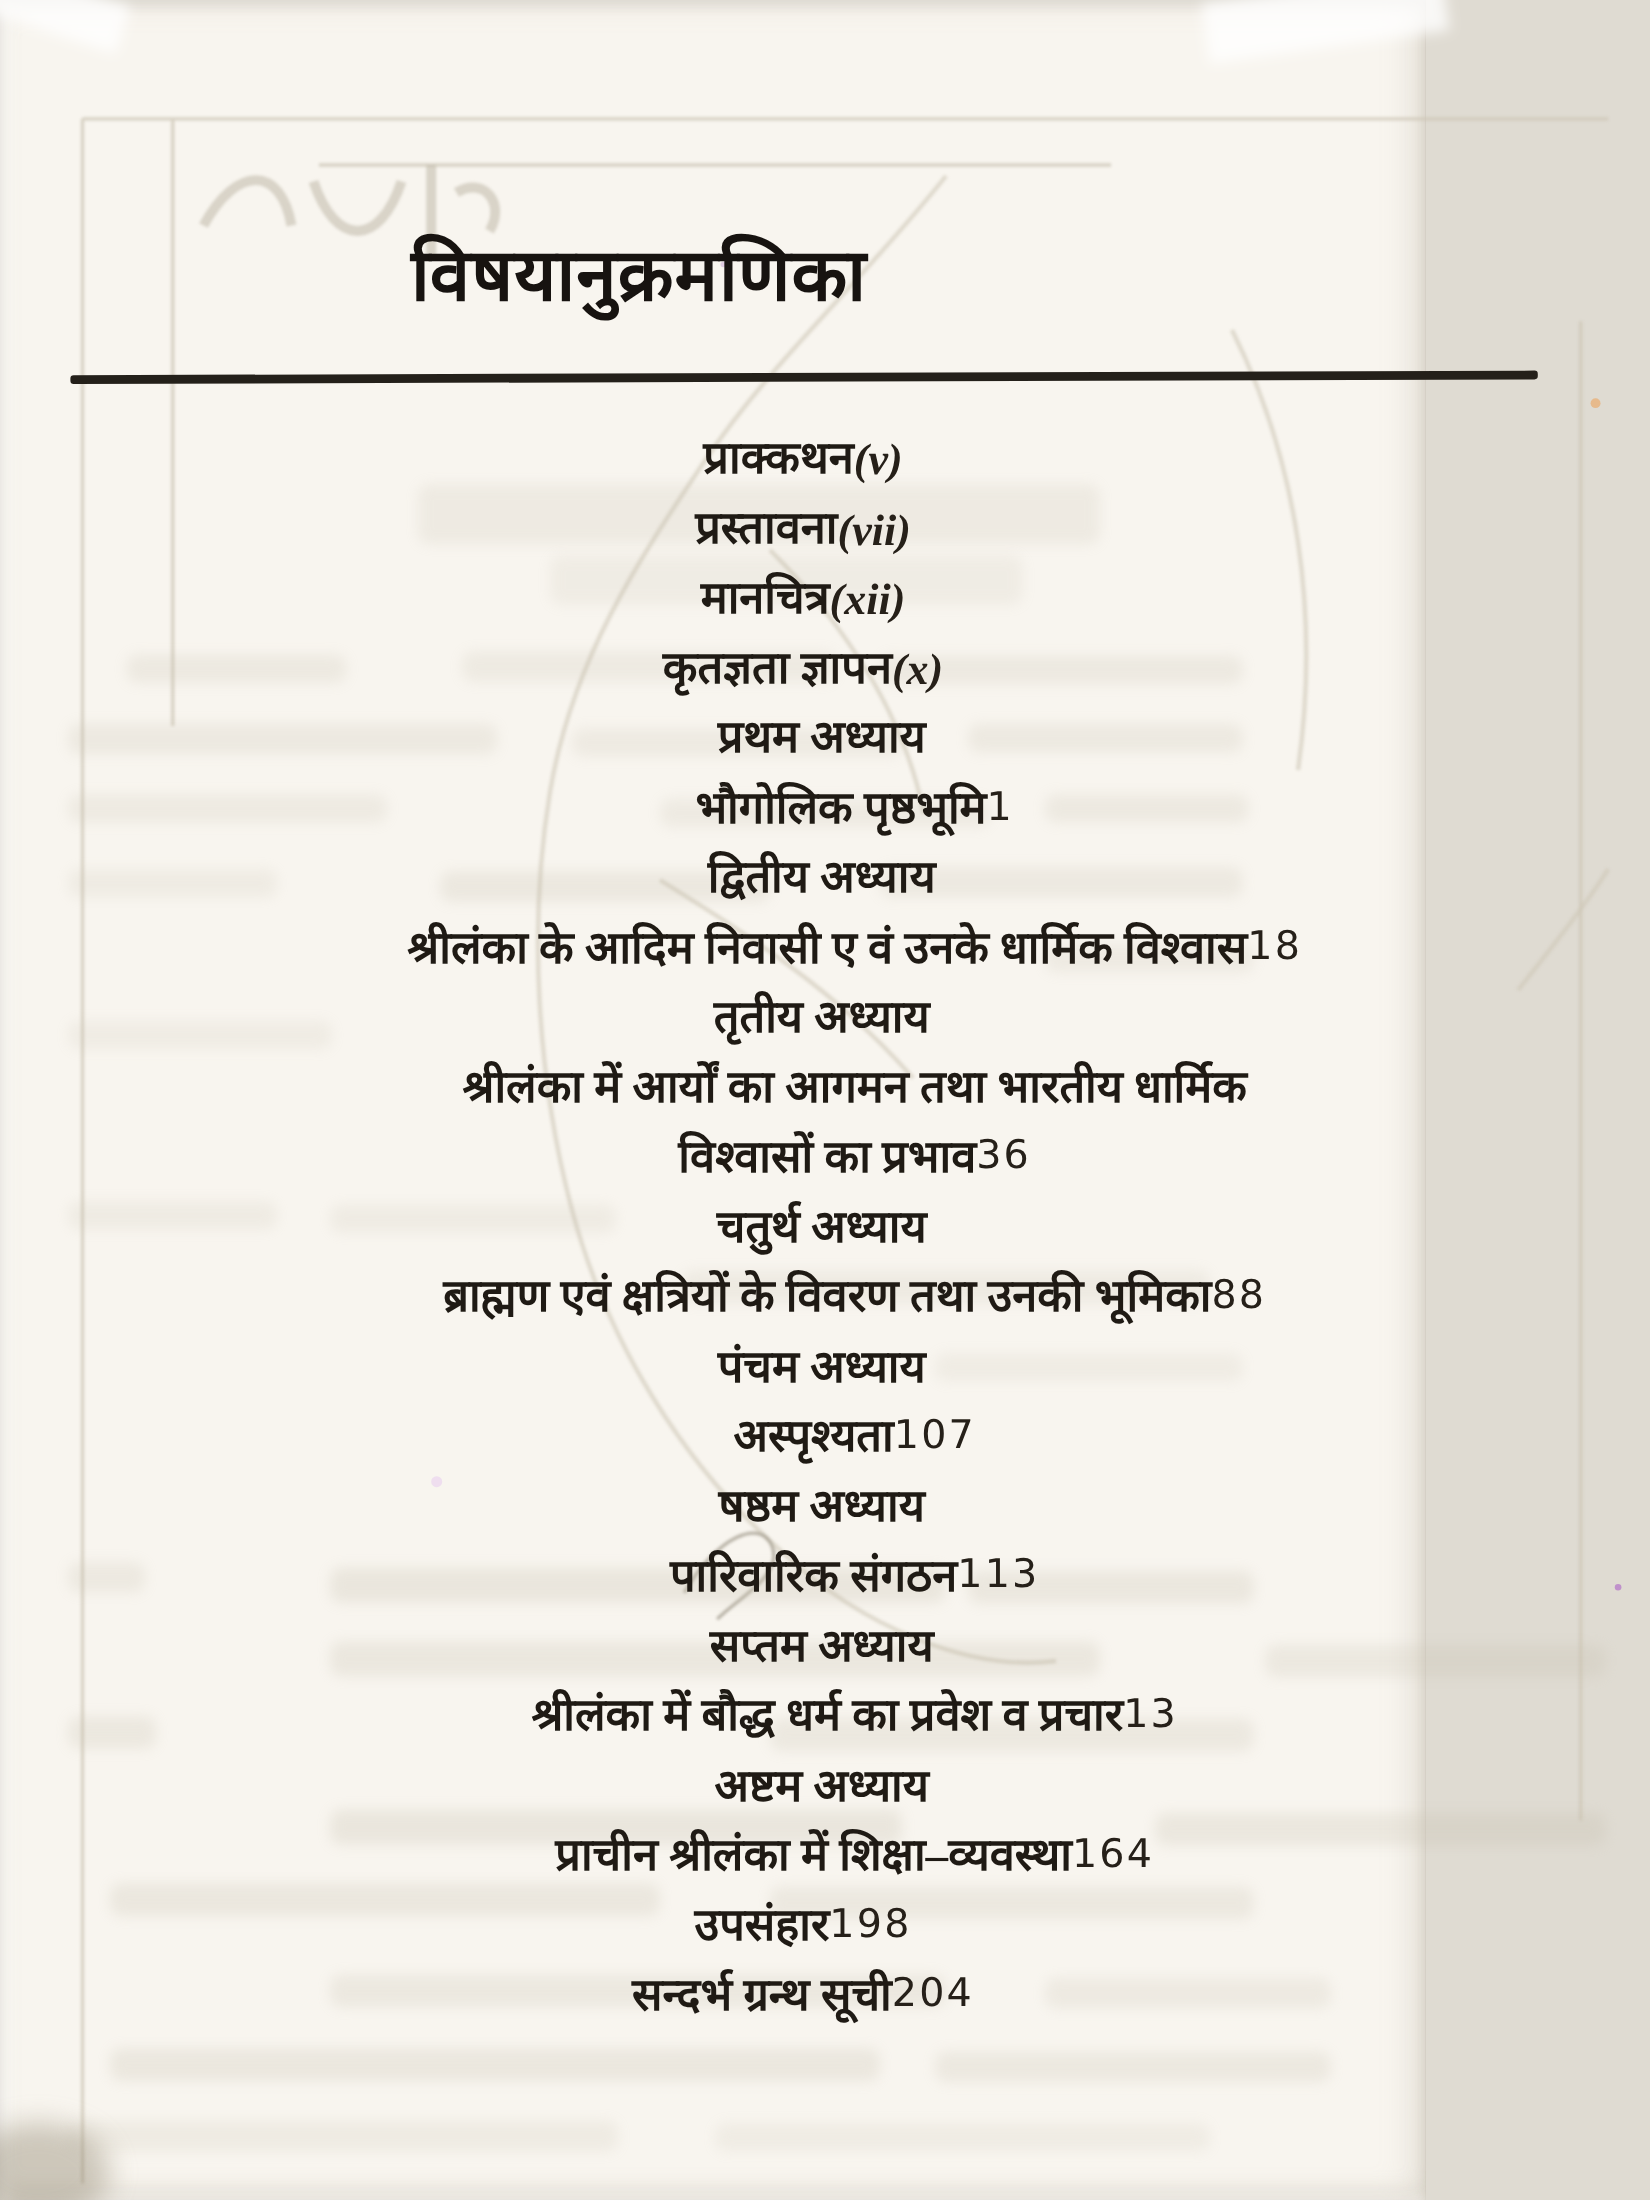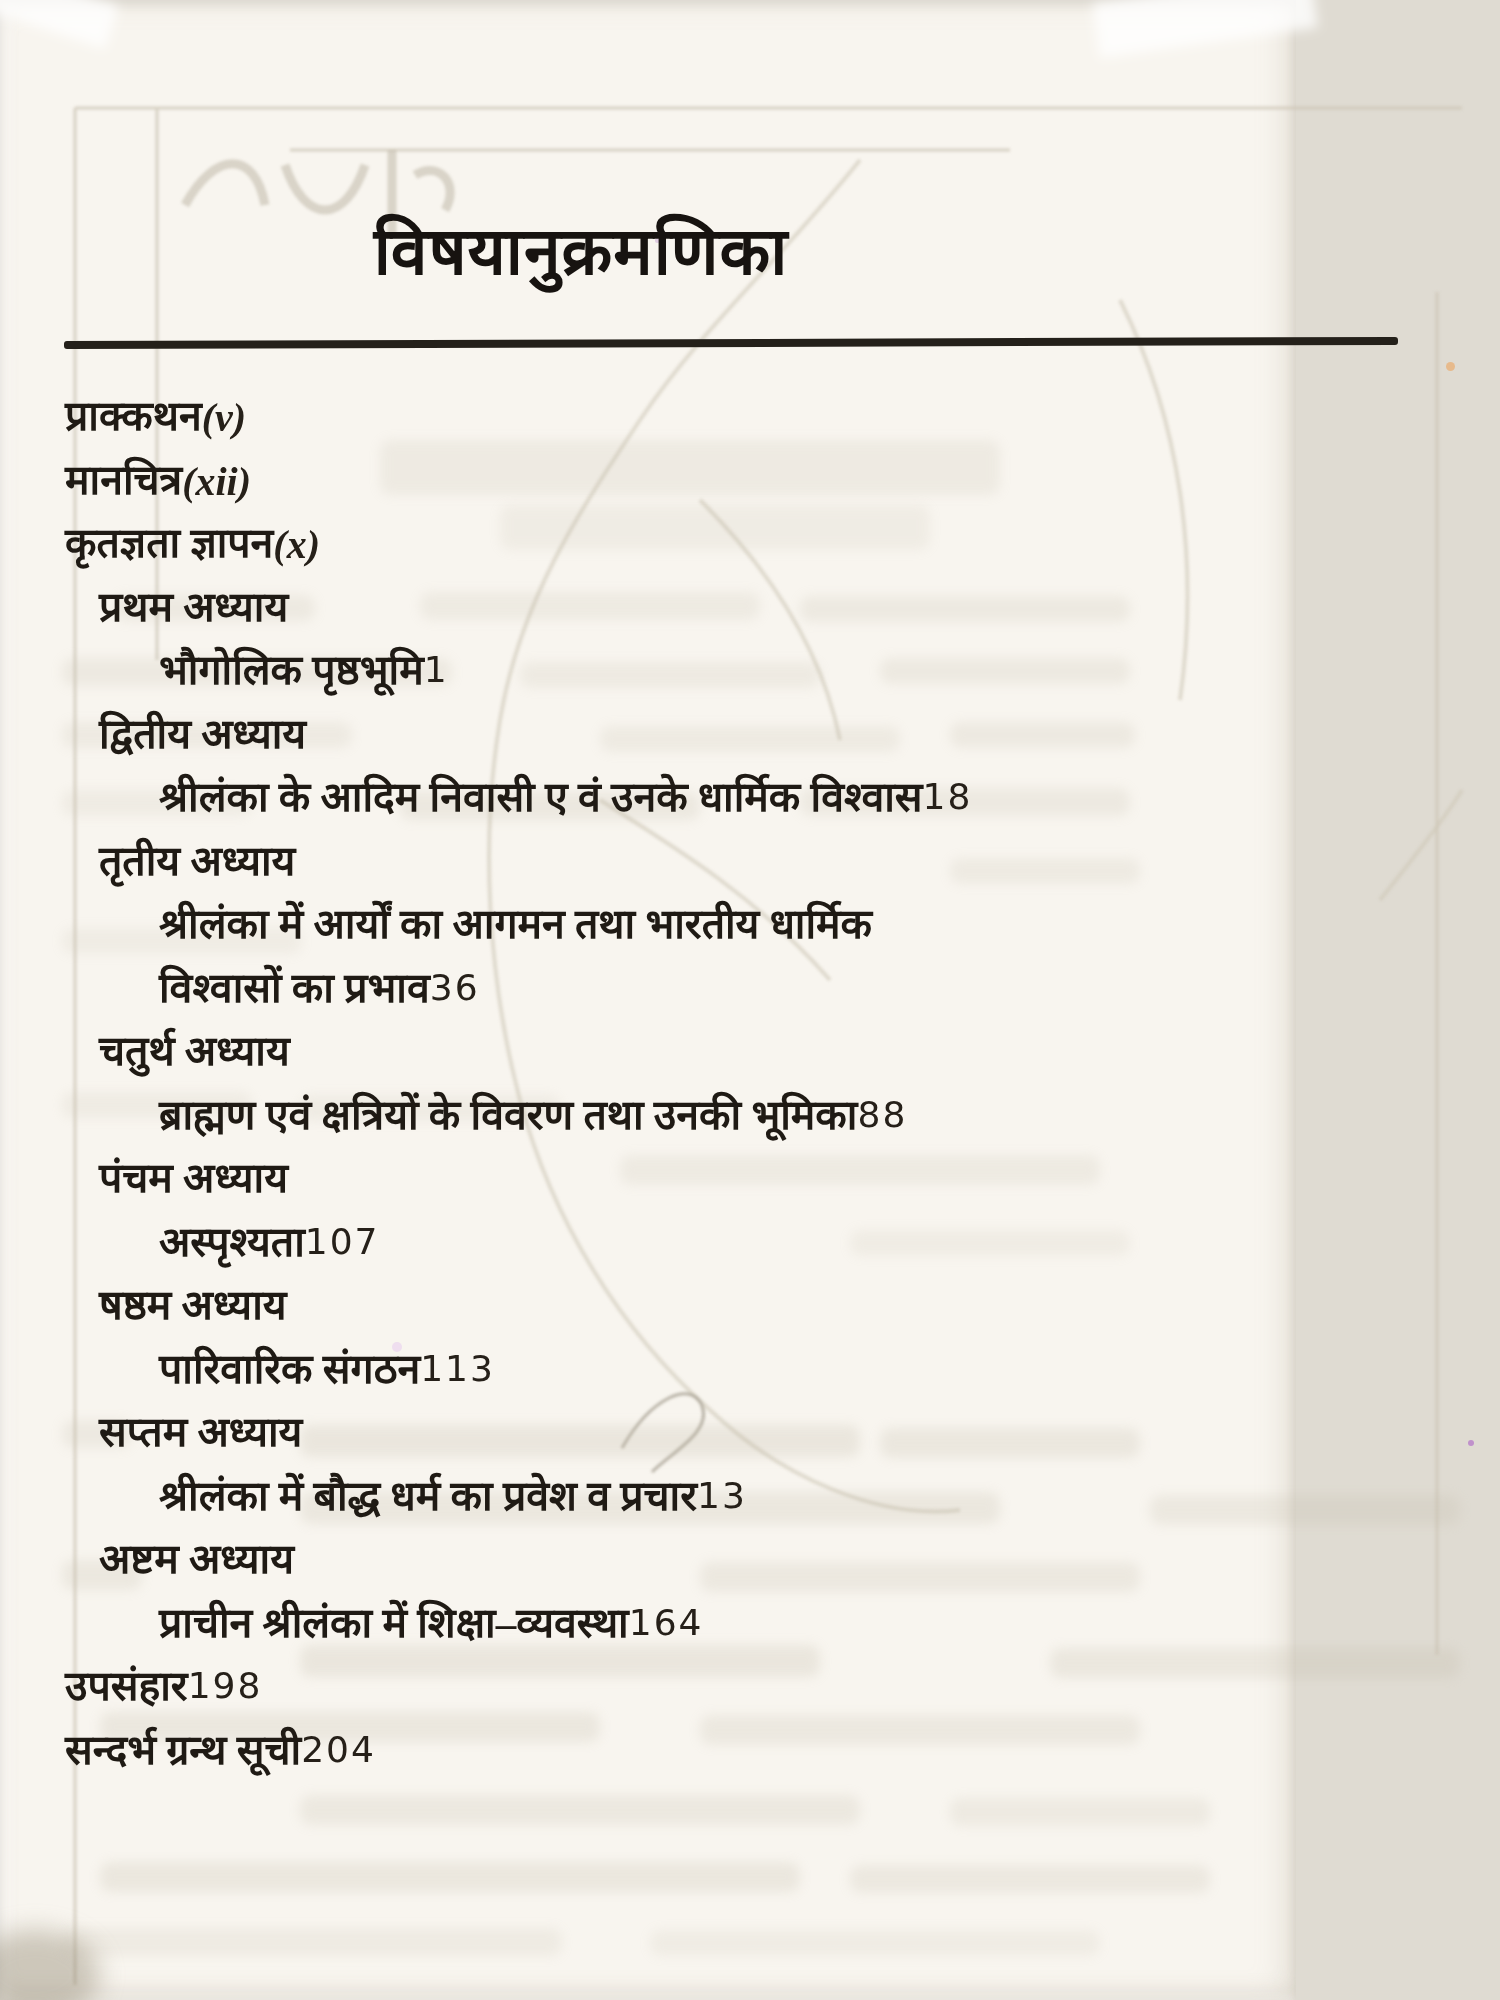--- a/index.html
+++ b/index.html
@@ -31,21 +31,21 @@
     font-family:"Liberation Serif", serif;
     font-size:66px;line-height:1.15;font-weight:800;
     color:#171310;letter-spacing:1px;
   }
   .rule{
     position:absolute;left:64px;top:339px;width:1334px;height:8px;
     background:#24201a;border-radius:3px;transform:rotate(-0.18deg);
   }
   .toc{position:absolute;left:65px;top:394px;width:1330px;}
   .row{
-    display:flex;justify-content:flex-start;align-items:flex-start;
+    display:flex;justify-content:center;align-items:flex-start;
     height:63.5px;
     font-size:41px;line-height:1.1;font-weight:600;color:#1f1a14;
     font-family:"Liberation Serif", serif;
   }
   .row .label{white-space:nowrap;}
   .row.sub .label{padding-left:94px;}
   .row.chapter .label{font-weight:800;margin-left:34px;}
   .pageno{
     font-family:"DejaVu Sans", sans-serif;
     font-size:36px;font-weight:500;color:#262019;letter-spacing:2px;
@@ -136,20 +136,24 @@
   <div class="speck" style="left:655px;top:238px;width:5px;height:5px;background:#c9a6d6;opacity:.5;"></div>
 
   <h1 class="title">विषयानुक्रमणिका</h1>
   <div class="rule"></div>
   <div class="toc" id="toc">
       <div class="row front">
         <span class="label">प्राक्कथन</span>
         <span class="pageno">(v)</span>
       </div>
       <div class="row front">
+        <span class="label">प्रस्तावना</span>
+        <span class="pageno">(vii)</span>
+      </div>
+      <div class="row front">
         <span class="label">मानचित्र</span>
         <span class="pageno">(xii)</span>
       </div>
       <div class="row front">
         <span class="label">कृतज्ञता ज्ञापन</span>
         <span class="pageno">(x)</span>
       </div>
       <div class="row chapter">
         <span class="label">प्रथम अध्याय</span>
         <span class="pageno"></span>

